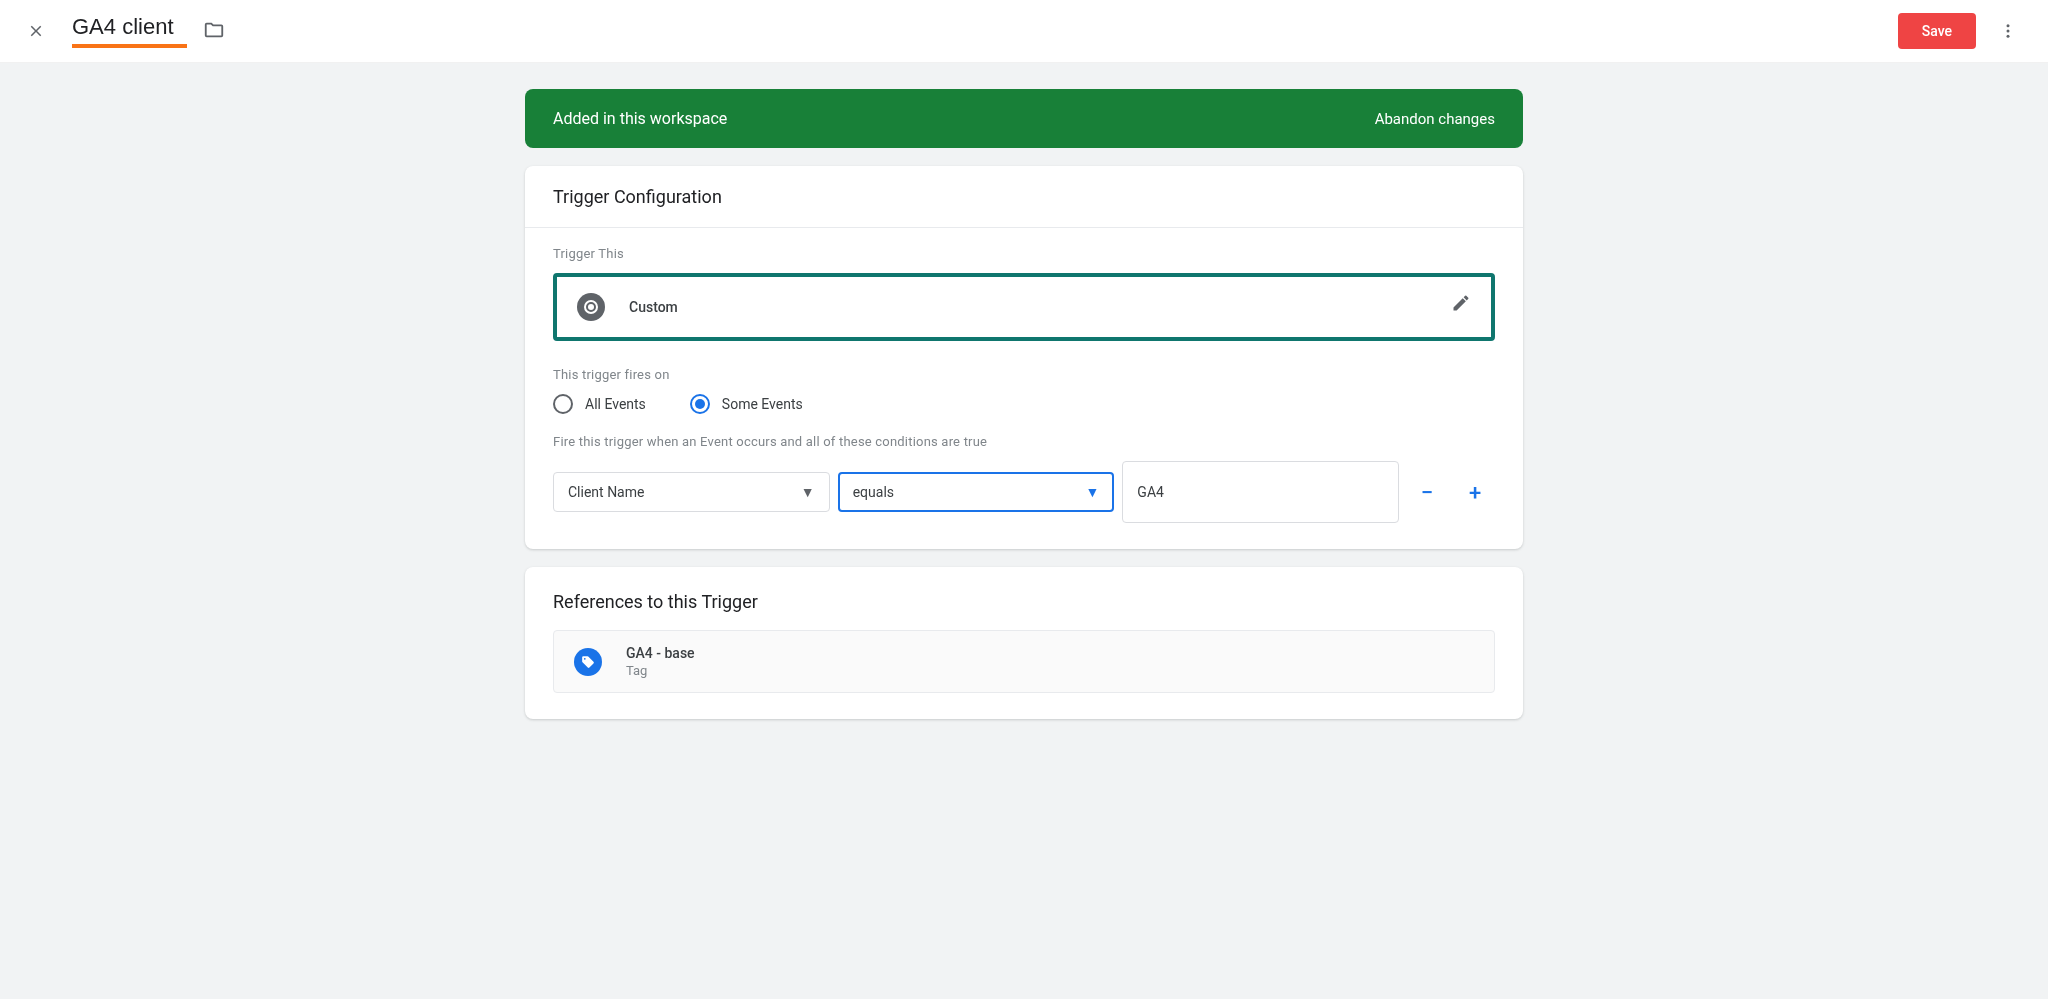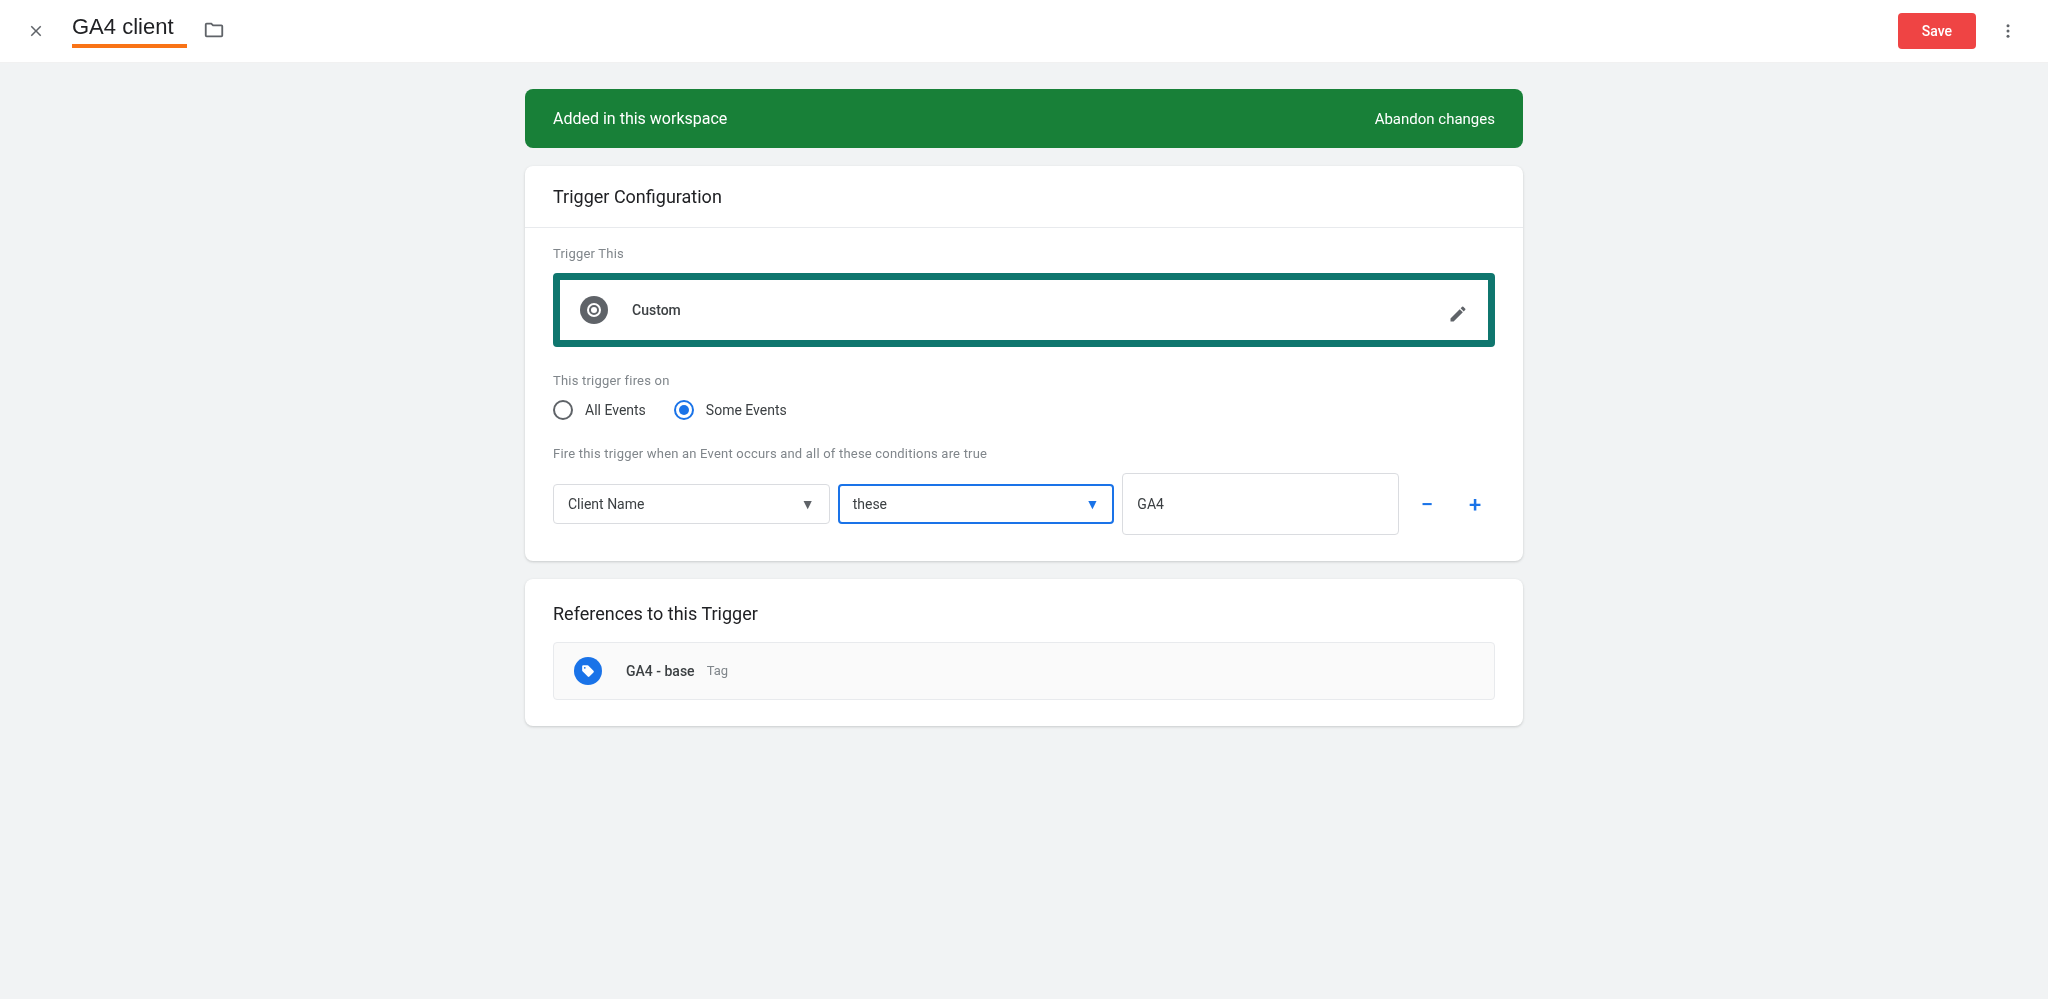--- a/index.html
+++ b/index.html
@@ -122,24 +122,24 @@
     .card-body {
       padding: 18px 28px 26px 28px;
     }
     .section-label {
       font-size: 13px;
       color: #80868b;
       margin-bottom: 12px;
       letter-spacing: 0.2px;
     }
     .type-box {
-      border: 7px solid #0f766e;
-      border-radius: 4px;
-      display: flex;
-      align-items: flex-end;
+      border: 4px solid #0f766e;
+      border-radius: 4px;
+      display: flex;
+      align-items: flex-start;
       justify-content: space-between;
       padding: 16px 20px;
       margin-bottom: 26px;
     }
     .type-left {
       display: flex;
       align-items: center;
       gap: 24px;
     }
     .type-icon {
@@ -175,22 +175,22 @@
     }
     .edit-icon {
       color: #5f6368;
       cursor: pointer;
       width: 20px;
       height: 20px;
     }
     .radio-group {
       display: flex;
       align-items: center;
-      gap: 28px;
-      margin-bottom: 26px;
+      gap: 44px;
+      margin-bottom: 20px;
     }
     .radio-item {
       display: flex;
       align-items: center;
       gap: 12px;
       cursor: pointer;
     }
     .radio-circle {
       width: 20px;
       height: 20px;
@@ -276,21 +276,21 @@
     .ref-icon {
       width: 28px;
       height: 28px;
       border-radius: 50%;
       background: #1a73e8;
       display: flex;
       align-items: center;
       justify-content: center;
     }
     .ref-icon svg { fill: #fff; }
-    .ref-text { display: flex; flex-direction: row; gap: 12px; }
+    .ref-text { display: flex; flex-direction: column; gap: 2px; }
     .ref-name { font-size: 14px; font-weight: 500; color: #3c4043; }
     .ref-type { font-size: 13px; color: #80868b; }
   </style>
 </head>
 <body>
 
 <div class="header">
   <div class="header-left">
     <div class="close-icon">
       <svg width="18" height="18" viewBox="0 0 24 24">
@@ -358,21 +358,21 @@
           </div>
         </div>
 
         <div class="section-label">Fire this trigger when an Event occurs and all of these conditions are true</div>
         <div class="condition-row">
           <div class="select-box">
             <span>Client Name</span>
             <span class="select-arrow">▼</span>
           </div>
           <div class="select-box focused">
-            <span>these</span>
+            <span>equals</span>
             <span class="select-arrow">▼</span>
           </div>
           <input class="text-input" value="GA4" style="">
           <div class="icon-btn" style="font-weight:500">−</div>
           <div class="icon-btn" style="font-weight:500">+</div>
         </div>
 
       </div>
     </div>
 

